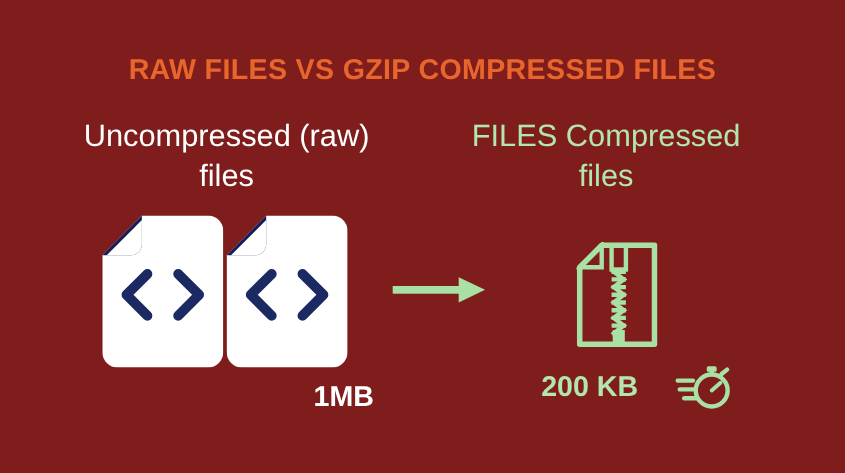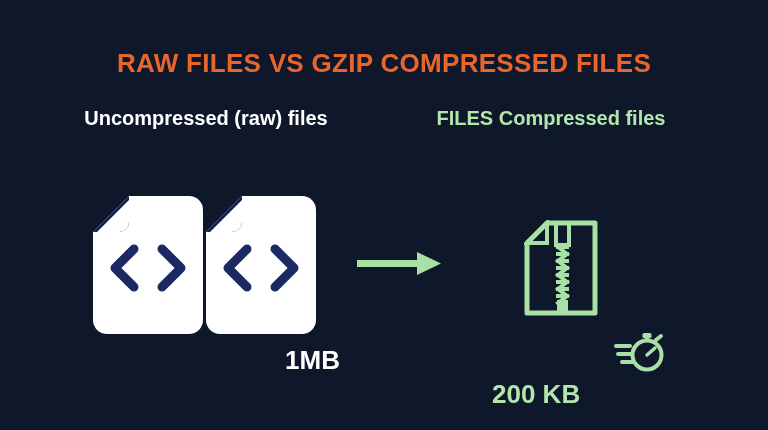--- a/index.html
+++ b/index.html
@@ -7,21 +7,21 @@
     padding: 0;
     background: #0f1a4f;
   }
   body {
     font-family: "Liberation Sans", sans-serif;
   }
   #infographic {
     position: relative;
     width: 768px;
     height: 430px;
-    background: #0f172a;
+    background: #7f1d1d;
     overflow: hidden;
   }
 
   
   .title {
     position: absolute;
     top: 48px;
     left: 0;
     width: 768px;
     text-align: center;
@@ -29,22 +29,22 @@
     font-weight: bold;
     letter-spacing: 0.3px;
     color: #e8662c;
     text-transform: uppercase;
     white-space: nowrap;
   }
 
   
   .heading {
     position: absolute;
-    font-size: 20px;
-    font-weight: bold;
+    font-size: 28px;
+    font-weight: normal;
     line-height: 1.28;
     text-align: center;
   }
   .heading-left {
     top: 106px;
     left: 72px;
     width: 268px;
     color: #ffffff;
   }
   .heading-right {
@@ -94,21 +94,20 @@
     width: 268px;
     text-align: right;
     font-size: 26px;
     color: #ffffff;
   }
   .size-right {
     top: 336px;
     left: 492px;
     font-size: 26px;
     color: #b3e6ad;
-    margin-top: 43px;
   }
 
   
   .stopwatch {
     position: absolute;
     left: 614px;
     top: 329px;
     width: 52px;
     height: 46px;
   }

